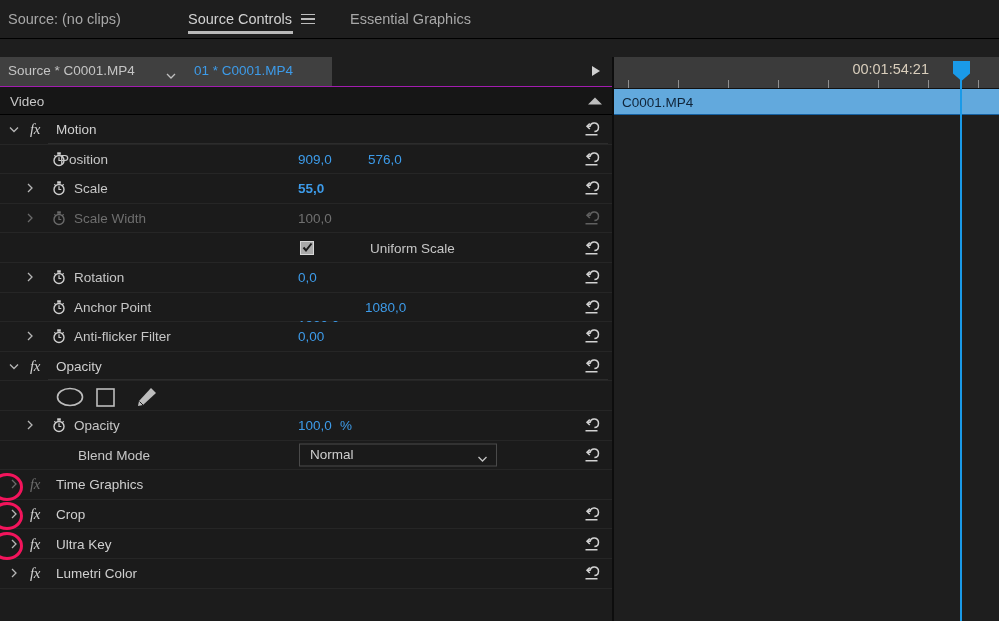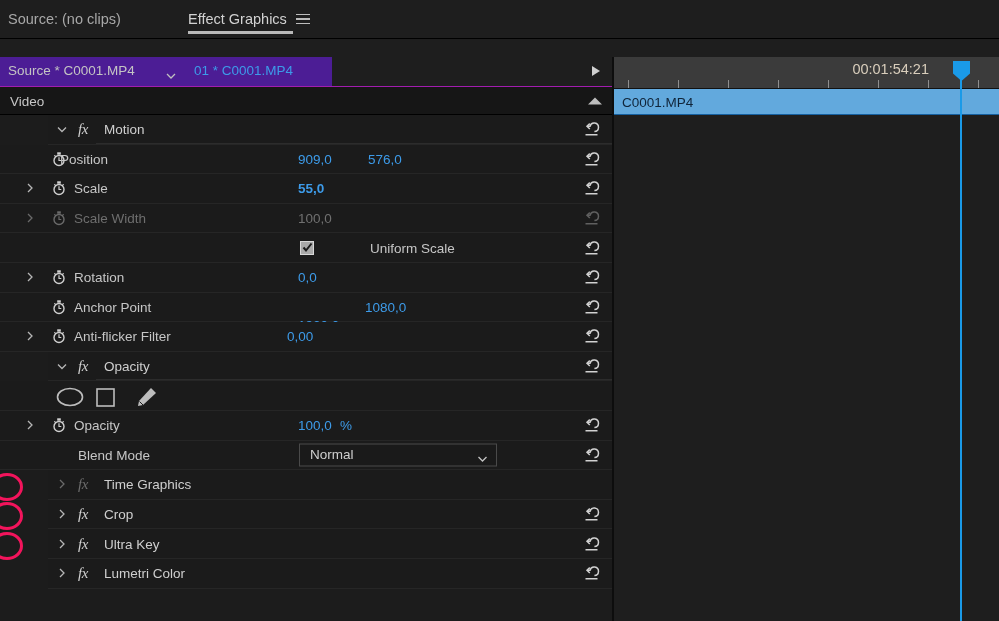--- a/index.html
+++ b/index.html
@@ -61,21 +61,21 @@
   }
   .hamb i:nth-child(1){ top:0; }
   .hamb i:nth-child(2){ top:4.5px; }
   .hamb i:nth-child(3){ top:9px; }
 
   
   .cliprow {
     position: absolute;
     left: 0; top: 57px;
     width: 612px; height: 29px;
-    background: #4c1d95;
+    background: #404040;
     border-bottom: 1px solid #a21caf;
   }
   .cliprow .src {
     position: absolute; left: 8px; top: 6px;
     font-size: 13.5px; color: #c4c4c4;
   }
   .cliprow .chev {
     position: absolute; left: 166px; top: 10px;
     width: 10px; height: 10px;
   }
@@ -116,21 +116,21 @@
     height: 29.6px;
     box-sizing: border-box;
     border-bottom: 1px solid #262626;
     background: #1b1b1b;
   }
   .row.header-video {
     height: 28px;
     background: #161616;
     border-bottom: 1px solid #000;
   }
-  .row.fxgroup { background: #1b1b1b; margin-left: 48px; }
+  .row.fxgroup { background: #1b1b1b; }
   .row.blank { border-bottom: none; background:#1c1c1c; }
 
   .row .lbl {
     position: absolute;
     top: 50%; transform: translateY(-50%);
     font-size: 13.5px;
     color: #c6c6c6;
     white-space: nowrap;
   }
   .row .lbl.dim { color: #6e6e6e; }
@@ -288,27 +288,30 @@
 </head>
 <body>
 
 <div id="app">
 
   <div class="tabbar" id="tabbar">
       <div class="tab inactive" style="left: 8px;">
         <span>Source: (no clips)</span>
       </div>
       <div class="tab active" style="left: 188px;">
-        <span>Effect Graphics</span>
+        <span>Source Controls</span>
         <span class="hamb">
           <i></i>
           <i></i>
           <i></i>
         </span>
         <span class="underline" style="width: 105px;"></span>
+      </div>
+      <div class="tab inactive" style="left: 350px;">
+        <span>Essential Graphics</span>
       </div>
     </div>
 
   <div class="cliprow">
     <div class="src">Source * C0001.MP4</div>
     <div class="chev">
       <svg width="10" height="10" viewBox="0 0 10 10">
         <path d="M1 3 L5 7 L9 3" fill="none" stroke="#c0c0c0" stroke-width="1.3"></path>
       </svg>
     </div>
@@ -475,21 +478,21 @@
           </div>
           <div class="sw" style="left: 52px;">
             <svg width="14" height="16" viewBox="0 0 14 16">
               <circle cx="7" cy="9.5" r="5" fill="none" stroke="#d0d0d0" stroke-width="1.4"></circle>
               <rect x="5.2" y="1.3" width="3.6" height="2.4" fill="#d0d0d0"></rect>
               <path d="M7 6.2 L7 9.5 L9.3 9.5" fill="none" stroke="#d0d0d0" stroke-width="1.2"></path>
               <path d="M2.3 4.4 L4 5.8 M11.7 4.4 L10 5.8" stroke="#d0d0d0" stroke-width="1.2"></path>
             </svg>
           </div>
           <div class="lbl" style="left: 74px;">Anti-flicker Filter</div>
-          <div class="val" style="left: 287px;">0,00</div>
+          <div class="val" style="left: 298px;">0,00</div>
           <div class="reset">
             <svg width="17" height="16" viewBox="0 0 17 16">
               <path d="M11.4 10.6 A4.3 4.3 0 1 0 7 5.3 L4.6 5.3" fill="none" stroke="#d2d2d2" stroke-width="1.5"></path>
               <path d="M6.8 2.6 L4.0 5.3 L6.8 8.0" fill="none" stroke="#d2d2d2" stroke-width="1.5" stroke-linejoin="miter"></path>
               <rect x="2.5" y="13" width="12" height="1.5" fill="#d2d2d2"></rect>
             </svg>
           </div>
         </div>
         <div class="row fxgroup">
           <div class="twisty" style="left: 8px;">

